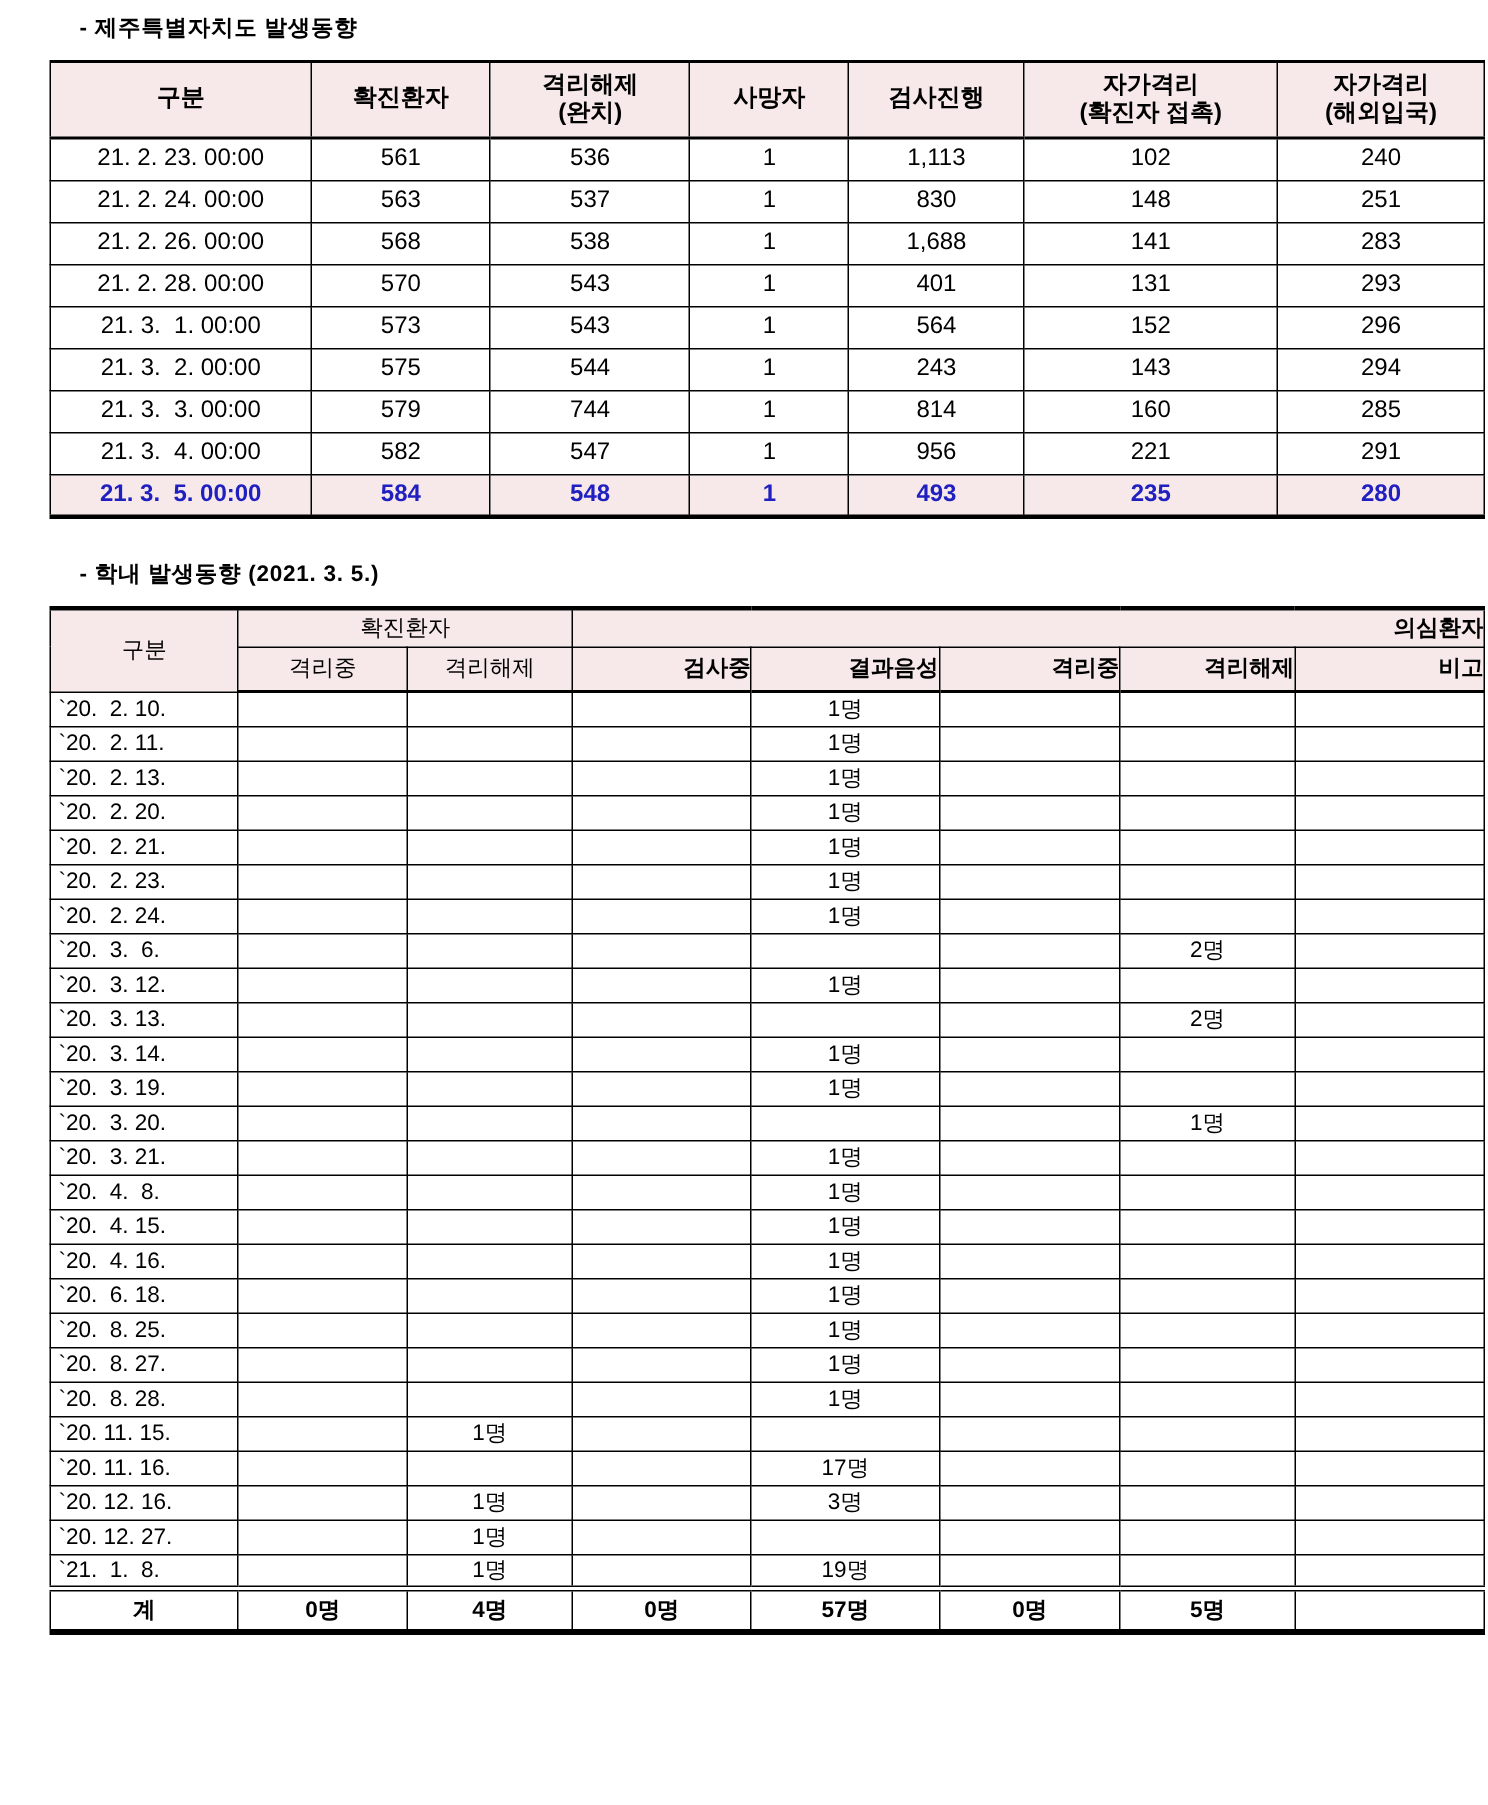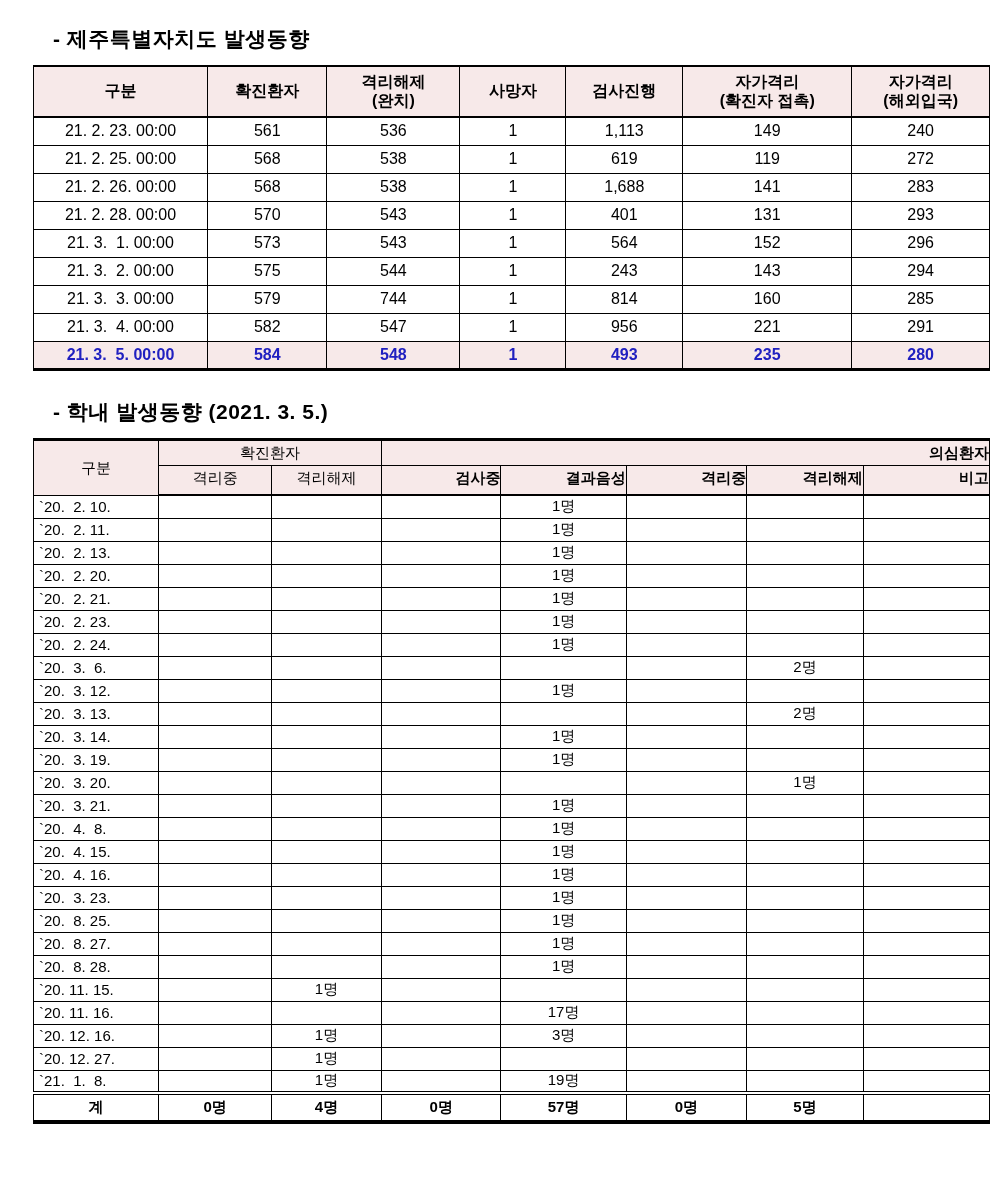--- a/index.html
+++ b/index.html
@@ -7,23 +7,23 @@
   body {
     width: 992px; height: 1203px;
     background: #ffffff;
     color: #000;
     font-family: "Liberation Sans", "DejaVu Sans", sans-serif;
     overflow: hidden;
   }
   .page { padding: 9px 0 0 33px; }
 
   .section-title {
-    font-size: 21px;
+    font-size: 15px;
     font-weight: 700;
-    margin: 16px 0 12px 20px;
+    margin: 0 0 12px 20px;
     letter-spacing: 0.5px;
   }
   .campus-title { margin-top: 27px; }
 
   table {
     border-collapse: collapse;
     table-layout: fixed;
     width: 957px;
   }
   th, td {
@@ -42,21 +42,21 @@
   .t1 td { height: 28px; }
   .t1 tr.highlight td {
     background: #f7e9e9;
     color: #2020c0;
     font-weight: 700;
   }
 
   
   .t2 { border-top: 3px solid #000; border-bottom: 4px solid #000; font-size: 15px; }
   .t2 th { font-size: 15px; height: 26px; }
-  .t2 thead tr.sub th { height: 30px; border-bottom-width: 2px; font-family: Liberation Mono, monospace; }
+  .t2 thead tr.sub th { height: 30px; border-bottom-width: 2px; }
   .t2 td { height: 23px; font-size: 15px; }
   .t2 td.date { text-align: left; padding-left: 5px; }
   .t2 tr.total td {
     border-top: 4px double #000;
     font-weight: 700;
     height: 29px;
   }
   .th-normal { font-weight: 400; }
   .th-bold { font-weight: 700; text-align: right; }
 </style>
@@ -91,31 +91,31 @@
 (해외입국)</th>
       </tr>
     </thead>
     <tbody id="t1-body">
         <tr>
           <td>21. 2. 23. 00:00</td>
           <td>561</td>
           <td>536</td>
           <td>1</td>
           <td>1,113</td>
-          <td>149</td>
+          <td>102</td>
           <td>240</td>
         </tr>
         <tr>
-          <td>21. 2. 25. 00:00</td>
-          <td>568</td>
-          <td>538</td>
-          <td>1</td>
-          <td>619</td>
-          <td>119</td>
-          <td>272</td>
+          <td>21. 2. 24. 00:00</td>
+          <td>563</td>
+          <td>537</td>
+          <td>1</td>
+          <td>830</td>
+          <td>148</td>
+          <td>251</td>
         </tr>
         <tr>
           <td>21. 2. 26. 00:00</td>
           <td>568</td>
           <td>538</td>
           <td>1</td>
           <td>1,688</td>
           <td>141</td>
           <td>283</td>
         </tr>
@@ -370,21 +370,21 @@
           <td class="date">`20.  4. 16.</td>
           <td></td>
           <td></td>
           <td></td>
           <td>1명</td>
           <td></td>
           <td></td>
           <td></td>
         </tr>
         <tr>
-          <td class="date">`20.  3. 23.</td>
+          <td class="date">`20.  6. 18.</td>
           <td></td>
           <td></td>
           <td></td>
           <td>1명</td>
           <td></td>
           <td></td>
           <td></td>
         </tr>
         <tr>
           <td class="date">`20.  8. 25.</td>

